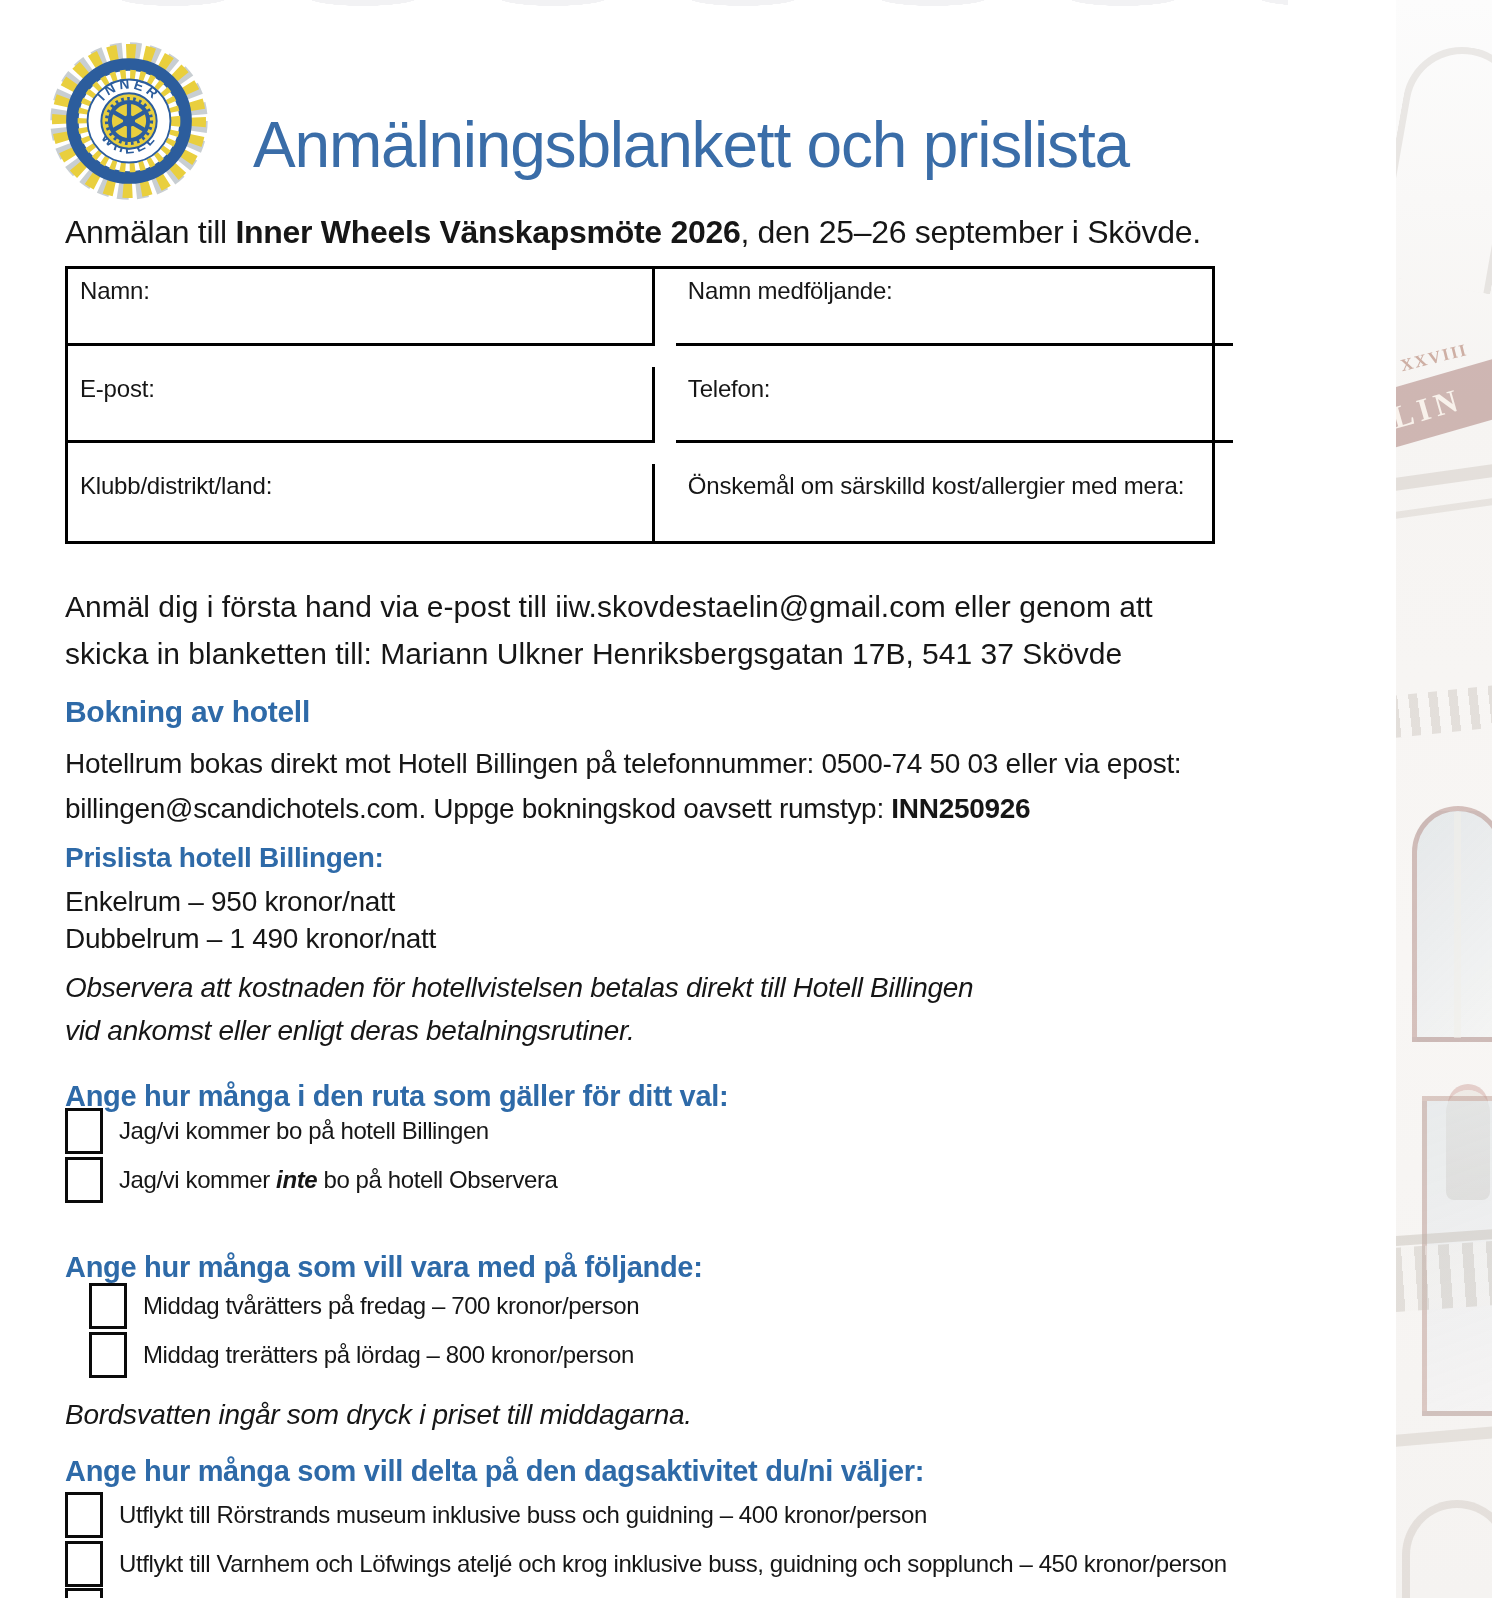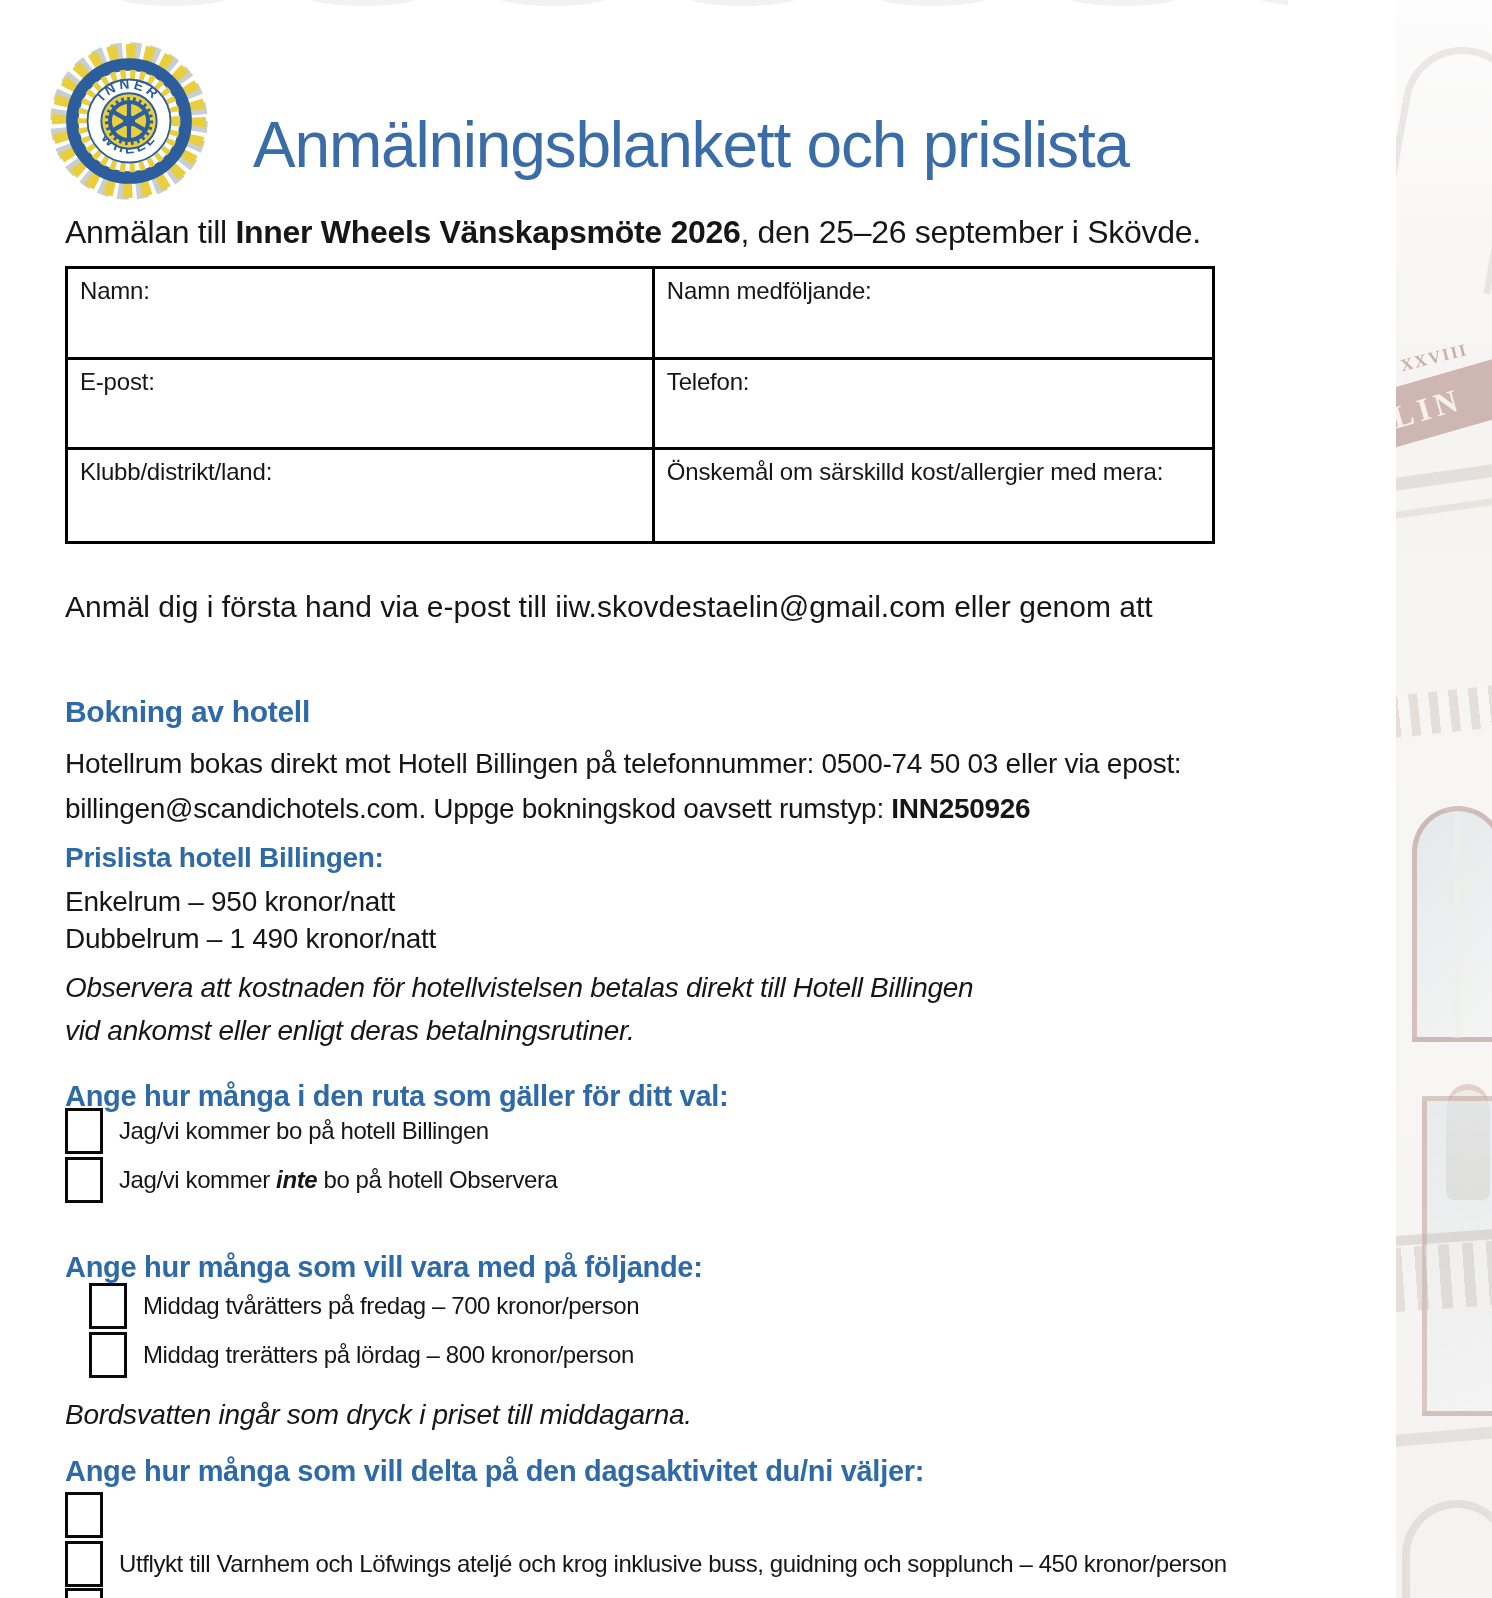--- a/index.html
+++ b/index.html
@@ -32,20 +32,21 @@
   }
   #intro{left:65px;top:214px;font-size:32px;letter-spacing:-0.3px;white-space:nowrap;}
   #intro b{font-weight:700;}
 
   
   #form-table{
     left:65px;top:266px;width:1150px;height:278px;
     border:3px solid #000;display:grid;
     grid-template-columns:51.3% 48.7%;grid-template-rows:1fr 1fr 1fr;
     background:#fff;
+    gap:21px;
   }
   #form-table .cell{padding:8px 12px;font-size:24px;letter-spacing:-0.2px;}
   #form-table .cell.cl{border-right:3px solid #000;}
   #form-table .cell.rb{border-bottom:3px solid #000;}
 
   
   .bodytext{font-size:28px;letter-spacing:-0.3px;line-height:1.62;white-space:nowrap;}
   #submission{left:65px;top:583px;font-size:30px;line-height:1.58;}
   .sec-heading{
     font-size:29px;font-weight:700;color:var(--heading-blue);
@@ -148,20 +149,21 @@
   <div class="cell cl rb"><span>Namn:</span></div>
   <div class="cell rb"><span>Namn medföljande:</span></div>
   <div class="cell cl rb"><span>E-post:</span></div>
   <div class="cell rb"><span>Telefon:</span></div>
   <div class="cell cl"><span>Klubb/distrikt/land:</span></div>
   <div class="cell"><span>Önskemål om särskilld kost/allergier med mera:</span></div>
 </div>
 
 <div class="abs" id="submission">
   <div>Anmäl dig i första hand via e-post till iiw.skovdestaelin@gmail.com eller genom att</div>
+  <div>skicka in blanketten till: Mariann Ulkner Henriksbergsgatan 17B, 541 37 Skövde</div>
 </div>
 
 <div class="abs sec-heading" id="booking-heading">Bokning av hotell</div>
 <div class="abs bodytext" id="booking-body">
   <div>Hotellrum bokas direkt mot Hotell Billingen på telefonnummer: 0500-74 50 03 eller via epost:</div>
   <div><span>billingen@scandichotels.com. Uppge bokningskod oavsett rumstyp: </span><b>INN250926</b></div>
 </div>
 
 <div class="abs sec-heading" id="pricelist-heading">Prislista hotell Billingen:</div>
 <div class="abs bodytext" id="pricelist-rows">
@@ -195,20 +197,21 @@
     <span class="checkbox"></span>
     <span class="chk-label">Middag trerätters på lördag – 800 kronor/person</span>
   </div>
 </div>
 <div class="abs bodytext note-italic" id="sec2-note">Bordsvatten ingår som dryck i priset till middagarna.</div>
 
 <div class="abs sec-heading" id="sec3-heading">Ange hur många som vill delta på den dagsaktivitet du/ni väljer:</div>
 <div class="abs" id="sec3-items">
   <div class="chk-row">
     <span class="checkbox"></span>
+    <span class="chk-label">Utflykt till Rörstrands museum inklusive buss och guidning – 400 kronor/person</span>
   </div>
   <div class="chk-row">
     <span class="checkbox"></span>
     <span class="chk-label">Utflykt till Varnhem och Löfwings ateljé och krog inklusive buss, guidning och sopplunch – 450 kronor/person</span>
   </div>
 </div>
 <div class="abs" id="partial-checkbox"></div>
 
 <div class="abs" id="photo-strip">
   <div class="layer ps-base"></div>

